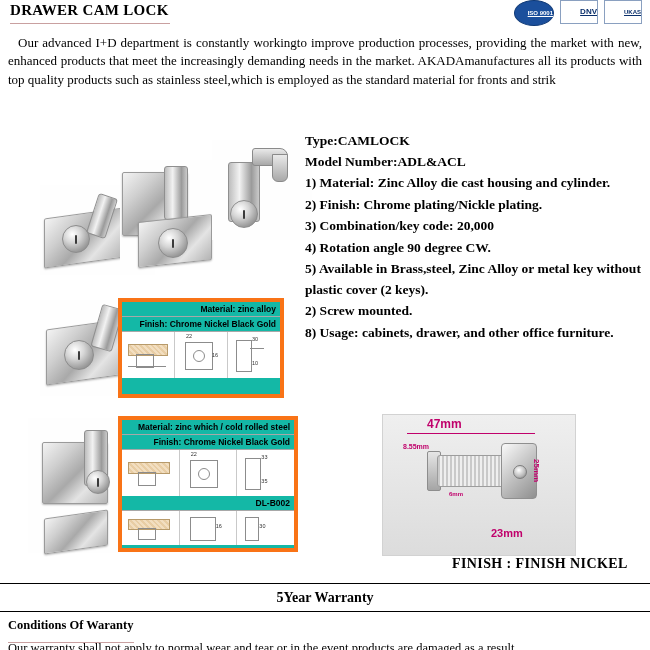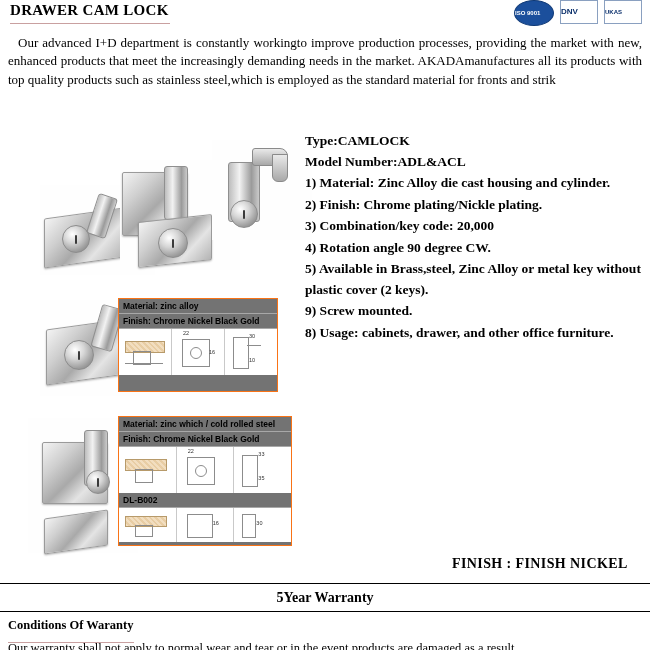--- a/index.html
+++ b/index.html
@@ -5,22 +5,22 @@
   html,body{margin:0;padding:0;}
   body{
     width:650px;height:650px;overflow:hidden;background:#ffffff;
     font-family:"Liberation Serif", serif;color:#000;
     position:relative;
   }
   .page{position:relative;width:650px;height:650px;}
 
   
   .badges{position:absolute;top:0;right:8px;display:flex;gap:6px;align-items:flex-start;}
-  .badge{width:36px;height:22px;display:flex;align-items:center;justify-content:flex-start;
-         font-family:"Liberation Sans",sans-serif;font-size:6px;font-weight:bold;text-align:center;line-height:1.05;}
+  .badge{width:36px;height:22px;display:flex;align-items:center;justify-content:flex-end;
+         font-family:"Liberation Sans",sans-serif;font-size:6px;font-weight:bold;text-align:center;line-height:1.05;text-decoration:underline;}
   .badge.oval{width:38px;height:24px;border-radius:50%;background:#1b4f9c;color:#fff;border:1px solid #103a77;}
   .badge.dnv{background:#ffffff;color:#0a2f6b;border:1px solid #8aa0c0;font-size:8px;}
   .badge.ukas{background:#ffffff;color:#0a2f6b;border:1px solid #8aa0c0;font-size:6px;}
 
   
   .title{position:absolute;left:10px;top:2px;font-size:15px;font-weight:bold;
          font-family:"Liberation Serif",serif;letter-spacing:.3px;}
   .title-rule{position:absolute;left:10px;top:23px;width:160px;height:1px;background:#c9a0a0;}
 
   
@@ -44,22 +44,22 @@
     background:radial-gradient(circle at 36% 32%,#ffffff 0%,#d6d6d6 35%,#9e9e9e 70%,#777 100%);
     border:1px solid #8d8d8d;}
   .cyl:after{content:"";position:absolute;left:50%;top:50%;width:2px;height:9px;margin:-4.5px 0 0 -1px;
     background:#3a3a3a;border-radius:1px;}
   .tube{position:absolute;border-radius:3px;
     background:linear-gradient(90deg,#bdbdbd,#f2f2f2 35%,#9b9b9b 75%,#cacaca);
     border:1px solid #8f8f8f;}
   .cam{position:absolute;background:linear-gradient(180deg,#e9e9e9,#a8a8a8);border:1px solid #8a8a8a;}
 
   
-  .tbl{position:absolute;border:1px solid #f97316;background:#737373;
-       font-family:"Liberation Sans",sans-serif;font-size:8.5px;}
+  .tbl{position:absolute;border:4px solid #f97316;background:#14b8a6;
+       font-family:"Liberation Sans",sans-serif;font-size:8.5px;text-align:right;}
   .tbl .row{border-bottom:1px solid #a8a8a8;padding:2px 4px;font-weight:bold;}
   .tbl .row:last-child{border-bottom:none;}
   .tbl .diagrams{display:flex;height:46px;}
   .tbl .dia{flex:1;border-right:1px solid #c9c9c9;position:relative;background:#fff;}
   .tbl .dia:last-child{border-right:none;}
 
   .dline{position:absolute;background:#8c8c8c;}
   .drect{position:absolute;border:1px solid #8c8c8c;}
   .dwood{position:absolute;background:repeating-linear-gradient(45deg,#f2dec0,#f2dec0 2px,#e8cda4 2px,#e8cda4 4px);border:1px solid #b79a6a;}
   .dnum{position:absolute;font-size:5.5px;color:#333;font-family:"Liberation Sans",sans-serif;}
@@ -195,33 +195,45 @@
         <div class="drect" style="left:10px;top:6px;width:24px;height:22px;"></div>
         <div class="dnum" style="left:36px;top:12px;">16</div>
       </div>
       <div class="dia">
         <div class="drect" style="left:8px;top:6px;width:12px;height:22px;"></div>
         <div class="dnum" style="left:22px;top:12px;">30</div>
       </div>
     </div>
   </div>
 
+  <div class="satin">
+    <div class="nut"></div>
+    <div class="barrel"></div>
+    <div class="head"></div>
+    <div class="kh"></div>
+    <div class="dimline" style="left:24px;top:18px;width:128px;height:1px;"></div>
+    <div class="dimtxt" style="left:44px;top:2px;font-size:12px;">47mm</div>
+    <div class="dimtxt" style="left:20px;top:28px;font-size:7px;">8.55mm</div>
+    <div class="dimtxt" style="left:66px;top:76px;font-size:6px;">6mm</div>
+    <div class="dimtxt" style="left:158px;top:44px;font-size:8px;transform:rotate(90deg);transform-origin:left top;">25mm</div>
+    <div class="dimtxt" style="left:108px;top:112px;font-size:11px;">23mm</div>
+  </div>
 
   <div class="finish">FINISH :  FINISH NICKEL</div>
 
   <div class="spec">
     <div class="type">Type:CAMLOCK</div>
     <div class="model">Model Number:ADL&amp;ACL</div>
     <ol>
       <li>1) Material: Zinc Alloy die cast housing and cylinder.</li>
       <li>2) Finish: Chrome plating/Nickle plating.</li>
       <li>3) Combination/key code:  20,000</li>
       <li>4) Rotation angle 90 degree CW.</li>
       <li>5) Available in Brass,steel, Zinc Alloy or metal key without plastic cover (2 keys).</li>
-      <li>9) Screw mounted.</li>
+      <li>2) Screw mounted.</li>
       <li>8) Usage: cabinets, drawer, and other office furniture.</li>
     </ol>
   </div>
 
   <div class="hr" style="top:583px;"></div>
   <div class="warranty">5Year Warranty</div>
   <div class="hr" style="top:611px;"></div>
   <div class="cond">Conditions Of Waranty</div>
   <div class="condtext">Our warranty shall not apply to normal wear and tear or in the event products are damaged as a result</div>
 

